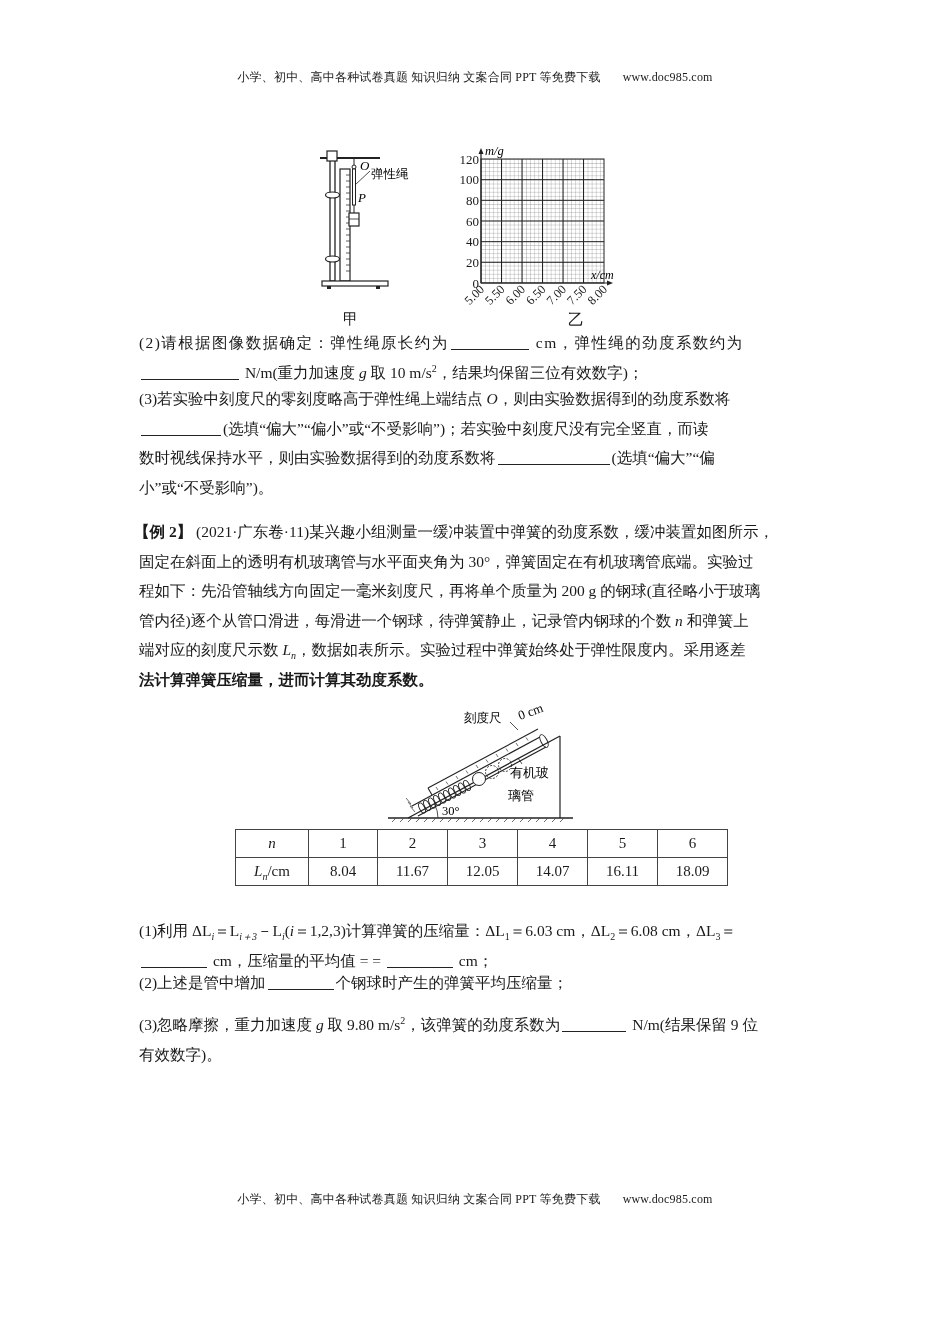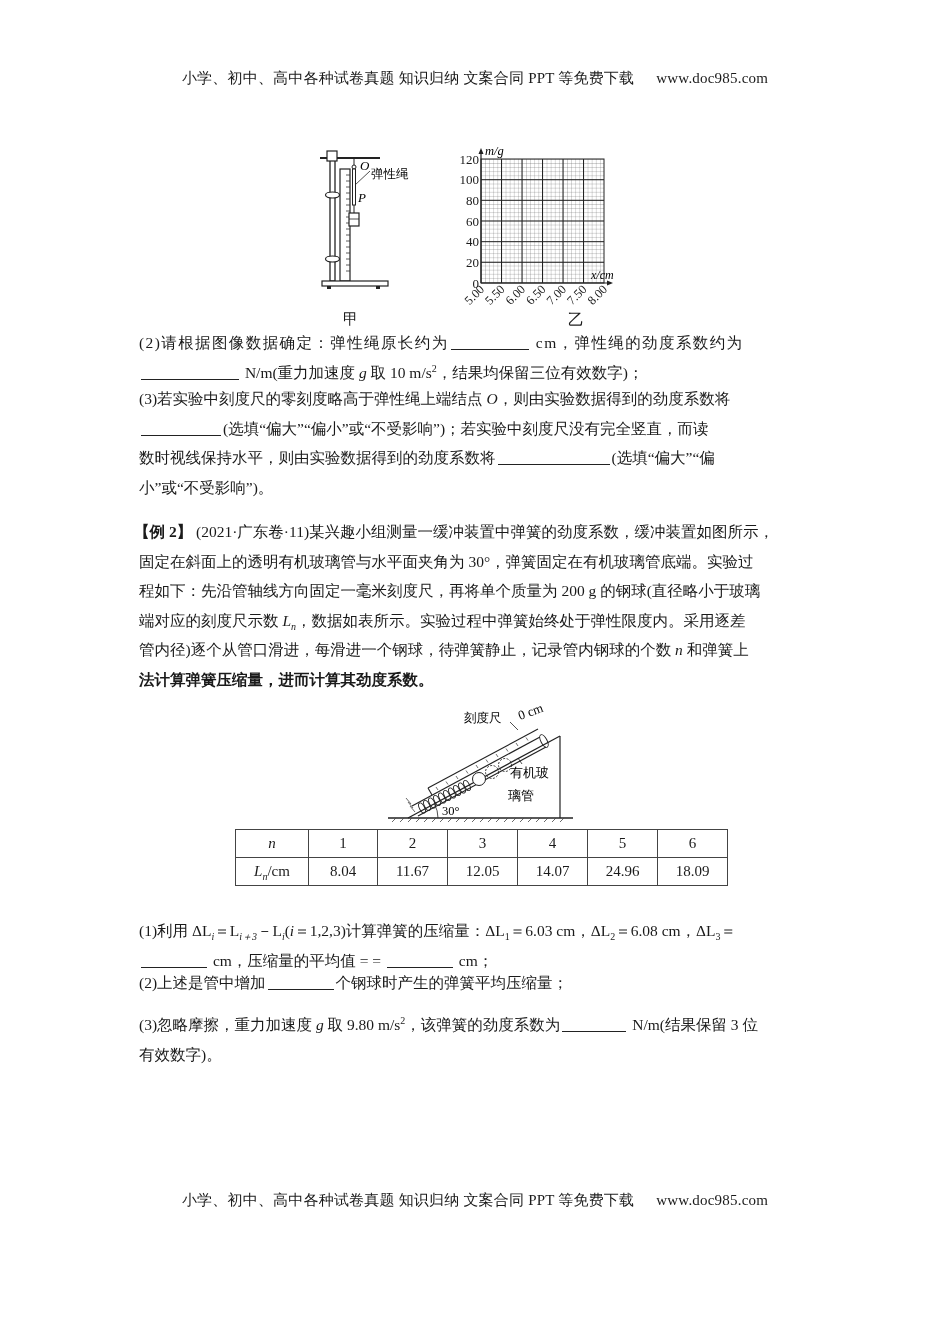--- a/index.html
+++ b/index.html
@@ -1,19 +1,19 @@
 <!DOCTYPE html>
 <html><head>
 <meta charset="utf-8">
 <style>
   html, body { margin:0; padding:0; background:#ffffff; }
   body { width:950px; height:1344px; position:relative; overflow:hidden;
          font-family:"Liberation Serif","DejaVu Serif",serif; color:#1a1a1a; }
   .header, .footer { position:absolute; left:0; width:950px; text-align:center;
-         font-size:15px; letter-spacing:0.2px; }
+         font-size:12px; letter-spacing:0.2px; }
   .header { top:69px; }
   .footer { top:1191px; }
   .header .url, .footer .url { margin-left:22px; }
   .fig-row { position:absolute; top:145px; left:0; width:950px; height:190px; }
   .fig { position:absolute; }
   .fig-caption { position:absolute; font-size:15px; }
   .content { position:absolute; left:139px; width:672px; font-size:15.5px; line-height:29.5px; text-align:justify; }
   .para { margin:0; }
   .blank { display:inline-block; border-bottom:1px solid #222; height:16px; vertical-align:-2px; margin:0 2px; }
   .it { font-style:italic; }
@@ -157,24 +157,24 @@
   </p>
 </div>
 
 <div class="content" style="top:517px;left:134px;width:678px;">
   <p class="para">
     <span class="bold-bracket">【例 2】</span><span> (2021·广东卷·11)</span><span>某兴趣小组测量一缓冲装置中弹簧的劲度系数，缓冲装置如图所示，</span>
   </p>
   <p class="para" style="padding-left:5px;"><span>固定在斜面上的透明有机玻璃管与水平面夹角为 30°，弹簧固定在有机玻璃管底端。实验过</span></p>
   <p class="para" style="padding-left:5px;"><span>程如下：先沿管轴线方向固定一毫米刻度尺，再将单个质量为 200 g 的钢球(直径略小于玻璃</span></p>
   <p class="para" style="padding-left:5px;">
+    <span>管内径)逐个从管口滑进，每滑进一个钢球，待弹簧静止，记录管内钢球的个数 </span><span class="it">n</span><span> 和弹簧上</span>
+  </p>
+  <p class="para" style="padding-left:5px;">
     <span>端对应的刻度尺示数 </span><span class="it">L</span><sub class="it">n</sub><span>，数据如表所示。实验过程中弹簧始终处于弹性限度内。采用逐差</span>
-  </p>
-  <p class="para" style="padding-left:5px;">
-    <span>管内径)逐个从管口滑进，每滑进一个钢球，待弹簧静止，记录管内钢球的个数 </span><span class="it">n</span><span> 和弹簧上</span>
   </p>
   <p class="para" style="padding-left:5px;font-weight:bold;"><span>法计算弹簧压缩量，进而计算其劲度系数。</span></p>
 </div>
 
 <svg style="position:absolute;left:378px;top:700px;" width="200" height="122" viewBox="0 0 200 122">
 
   <line x1="10" y1="118" x2="195" y2="118" stroke="#222" stroke-width="1.3"></line>
   <g stroke="#444" stroke-width="0.8">
     <line x1="14" y1="122" x2="18" y2="118"></line>
       <line x1="22" y1="122" x2="26" y2="118"></line>
@@ -267,21 +267,21 @@
     <td style="width:69px;">4</td>
     <td style="width:69px;">5</td>
     <td style="width:69px;">6</td>
   </tr>
   <tr>
     <td><span class="it">L</span><sub class="it">n</sub><span>/cm</span></td>
     <td>8.04</td>
     <td>11.67</td>
     <td>12.05</td>
     <td>14.07</td>
-    <td>24.96</td>
+    <td>16.11</td>
     <td>18.09</td>
   </tr>
 </tbody>
   </table>
 
 <div class="content" style="top:916px;">
   <p class="para">
     <span>(1)利用 ΔL</span><sub class="it">i</sub><span>＝L</span><sub class="it">i＋3</sub><span>－L</span><sub class="it">i</sub><span>(</span><span class="it">i</span><span>＝1,2,3)计算弹簧的压缩量：ΔL</span><sub>1</sub><span>＝6.03 cm，ΔL</span><sub>2</sub><span>＝6.08 cm，ΔL</span><sub>3</sub><span>＝</span>
   </p>
   <p class="para">
@@ -290,20 +290,20 @@
 </div>
 
 <div class="content" style="top:968px;">
   <p class="para">
     <span>(2)上述是管中增加</span><span class="blank" style="width:66px;"></span><span>个钢球时产生的弹簧平均压缩量；</span>
   </p>
 </div>
 
 <div class="content" style="top:1010px;">
   <p class="para">
-    <span>(3)忽略摩擦，重力加速度 </span><span class="it">g</span><span> 取 9.80 m/s</span><sup>2</sup><span>，该弹簧的劲度系数为</span><span class="blank" style="width:64px;"></span><span> N/m(结果保留 3 位</span>
+    <span>(3)忽略摩擦，重力加速度 </span><span class="it">g</span><span> 取 9.80 m/s</span><sup>2</sup><span>，该弹簧的劲度系数为</span><span class="blank" style="width:64px;"></span><span> N/m(结果保留 9 位</span>
   </p>
   <p class="para"><span>有效数字)。</span></p>
 </div>
 
 <div class="footer">
   <span>小学、初中、高中各种试卷真题  知识归纳  文案合同  PPT 等免费下载</span><span class="url">www.doc985.com</span>
 </div>
 
 </body></html>

